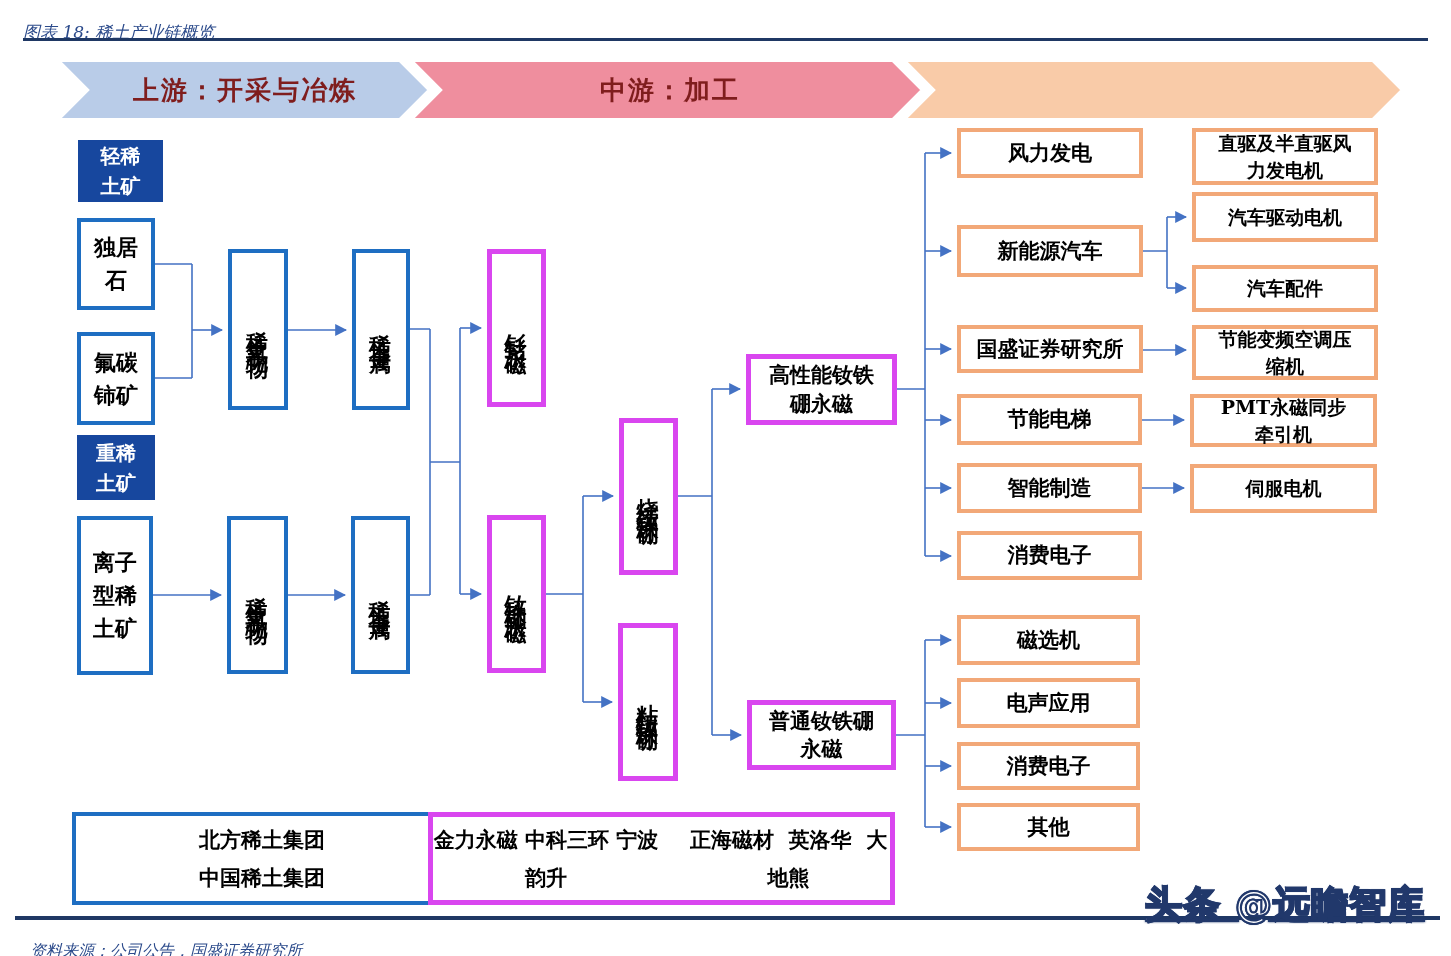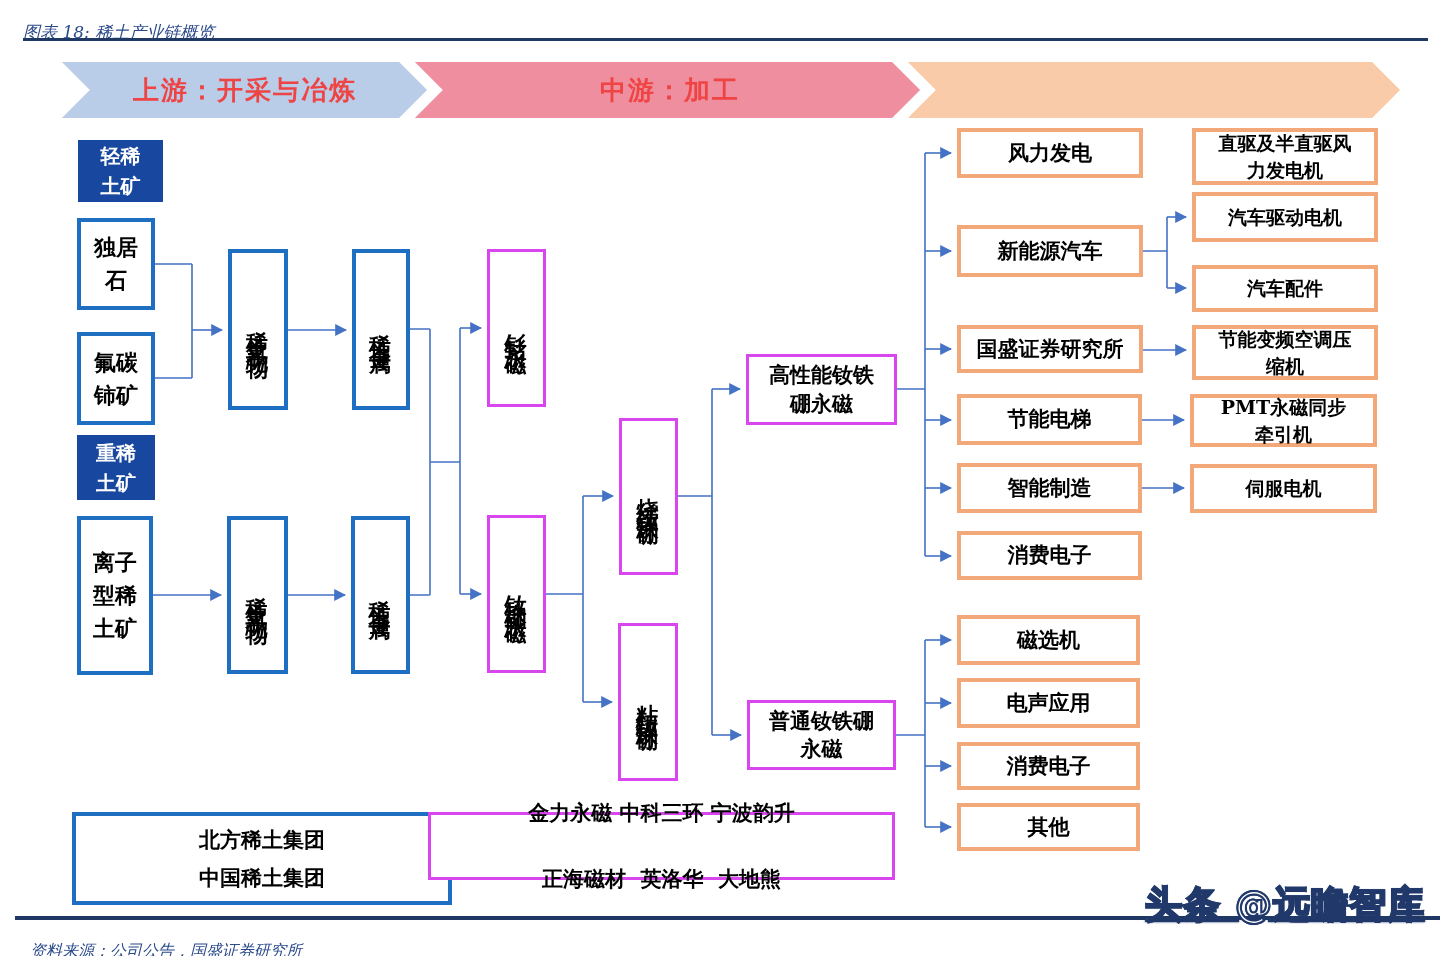--- a/index.html
+++ b/index.html
@@ -7,29 +7,29 @@
     position:relative;width:1451px;height:956px;background:#ffffff;
     font-family:"DejaVu Serif", serif;overflow:hidden;
   }
   .rule{position:absolute;background:#1f3864;}
   .caption{
     position:absolute;color:#2b4a8b;font-style:italic;font-size:17px;
     font-family:"DejaVu Serif", serif;white-space:nowrap;margin-top:13px;
   }
   .banner-label{
     position:absolute;display:flex;align-items:center;justify-content:center;
-    font-size:26px;font-weight:bold;color:#ef4444;letter-spacing:2px;z-index:3;
+    font-size:26px;font-weight:bold;color:#7f1d1d;letter-spacing:2px;z-index:3;
   }
   .box{
     position:absolute;box-sizing:border-box;background:#fff;z-index:2;
     display:flex;align-items:center;justify-content:center;text-align:center;
     font-weight:bold;color:#000;font-size:21px;line-height:1.35;
   }
   .b-blue{border:4px solid #1e6ec2;}
-  .b-pink{border:3px solid #d946ef;}
+  .b-pink{border:5px solid #d946ef;}
   .b-orange{border:4px solid #f2a878;}
   .fill-navy{background:#17479e;color:#fff;border:none;font-size:20px;line-height:1.5;}
   .vert{
     writing-mode:vertical-rl;text-orientation:upright;letter-spacing:0.30em;
     line-height:1;font-size:22px;
   }
   .small-wrap{font-size:22px;line-height:1.5;}
   .two-line{font-size:21px;line-height:1.35;}
   .end-box{font-size:19px;line-height:1.4;}
   #connectors{position:absolute;left:0;top:0;z-index:1;}
@@ -143,21 +143,21 @@
   <div class="box b-orange end-box" style="left:1192px;top:192px;width:186px;height:50px;">汽车驱动电机</div>
   <div class="box b-orange end-box" style="left:1192px;top:265px;width:186px;height:47px;">汽车配件</div>
   <div class="box b-orange end-box" style="left:1192px;top:325px;width:186px;height:55px;padding:0 18px;">节能变频空调压缩机</div>
   <div class="box b-orange end-box" style="left:1190px;top:394px;width:187px;height:53px;padding:0 18px;">PMT永磁同步牵引机</div>
   <div class="box b-orange end-box" style="left:1190px;top:464px;width:187px;height:49px;">伺服电机</div>
 
   <div class="box b-blue company-lines" style="left:72px;top:812px;width:380px;height:93px;flex-direction:column;line-height:1.8;">
     <div>北方稀土集团</div>
     <div>中国稀土集团</div>
   </div>
-  <div class="box b-pink company-lines" style="left:428px;top:812px;width:467px;height:68px;flex-direction:column;line-height:1.8;gap:28px;">
+  <div class="box b-pink company-lines" style="left:428px;top:812px;width:467px;height:93px;flex-direction:row;line-height:1.8;gap:28px;">
     <div>金力永磁 中科三环 宁波韵升</div>
     <div>正海磁材  英洛华  大地熊</div>
   </div>
 
   <div class="rule" style="left:15px;top:916px;width:1425px;height:4px;"></div>
   <div class="caption src" style="left:30px;top:928px;">资料来源：公司公告，国盛证券研究所</div>
   <div id="watermark">头条 @远瞻智库</div>
 
 </div>
 

